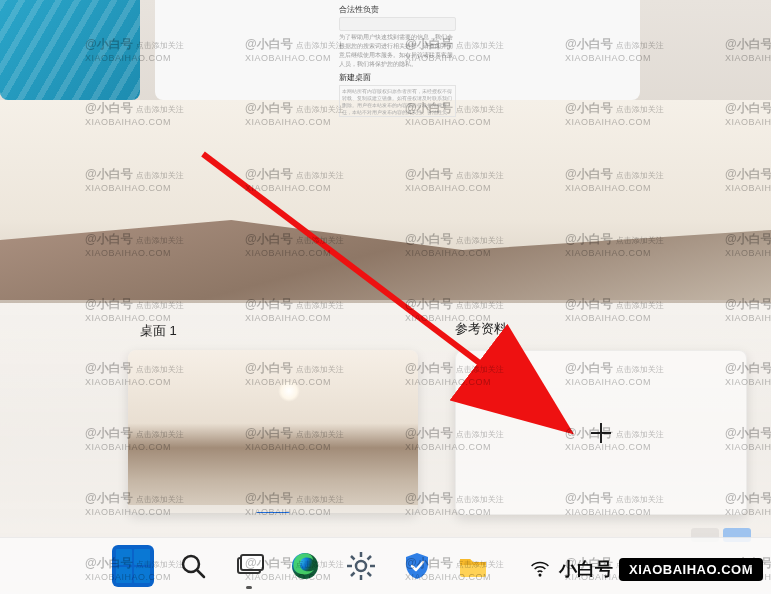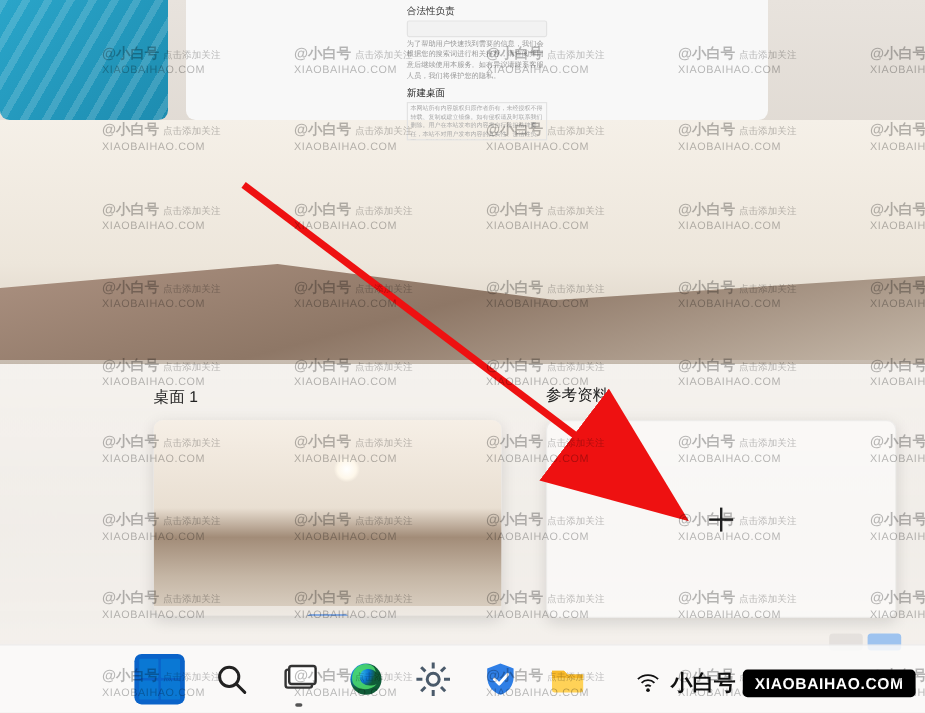--- a/index.html
+++ b/index.html
@@ -62,21 +62,21 @@
 <div class="top-right-thumb">
   <div class="hdr">合法性负责</div>
   <div class="bar"></div>
   <div class="line">为了帮助用户快速找到需要的信息，我们会根据您的搜索词进行相关推荐，请查阅并同意后继续使用本服务。如有异议请联系客服人员，我们将保护您的隐私。</div>
   <div class="sect">新建桌面</div>
   <div class="box">本网站所有内容版权归原作者所有，未经授权不得转载、复制或建立镜像。如有侵权请及时联系我们删除。用户在本站发布的内容需自行承担法律责任，本站不对用户发布内容的真实性、合法性负责。感谢您的理解与支持，祝您使用愉快。</div>
 </div>
 
 <div class="tray"></div>
 
-<div class="desk-label" style="top:322px;left:128px">桌面 1</div>
+<div class="desk-label" style="top:322px;left:140px">桌面 1</div>
 <div class="desk-label" style="top:320px;left:455px">参考资料</div>
 
 <div id="thumb1" class="desk-thumb">
   <div class="mini"></div>
   <div class="sun"></div>
   <div class="tbar"></div>
   <div class="active"></div>
 </div>
 
 <div id="thumb2" class="desk-thumb">

